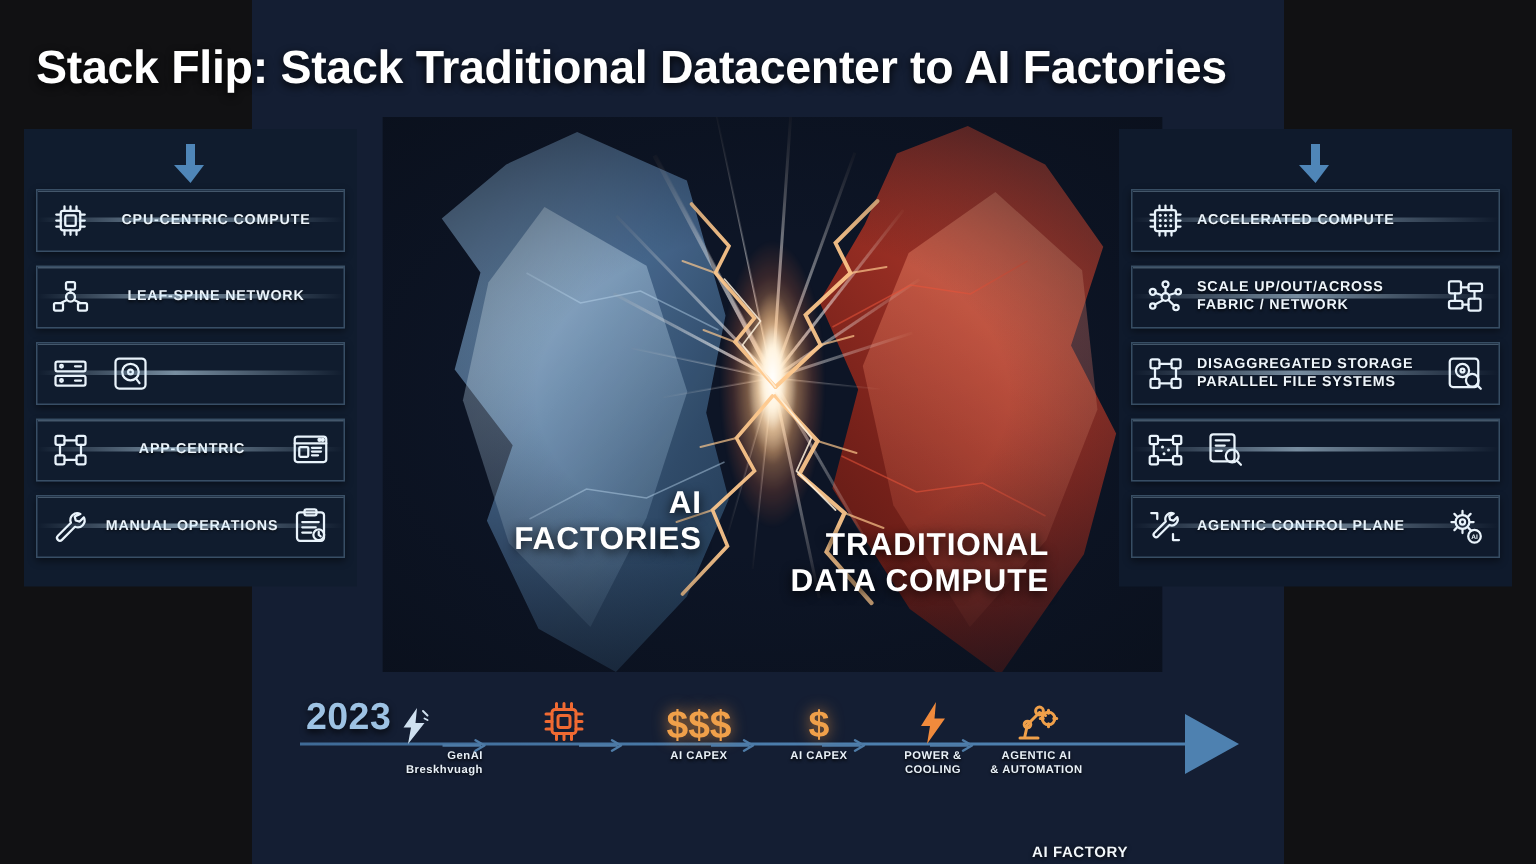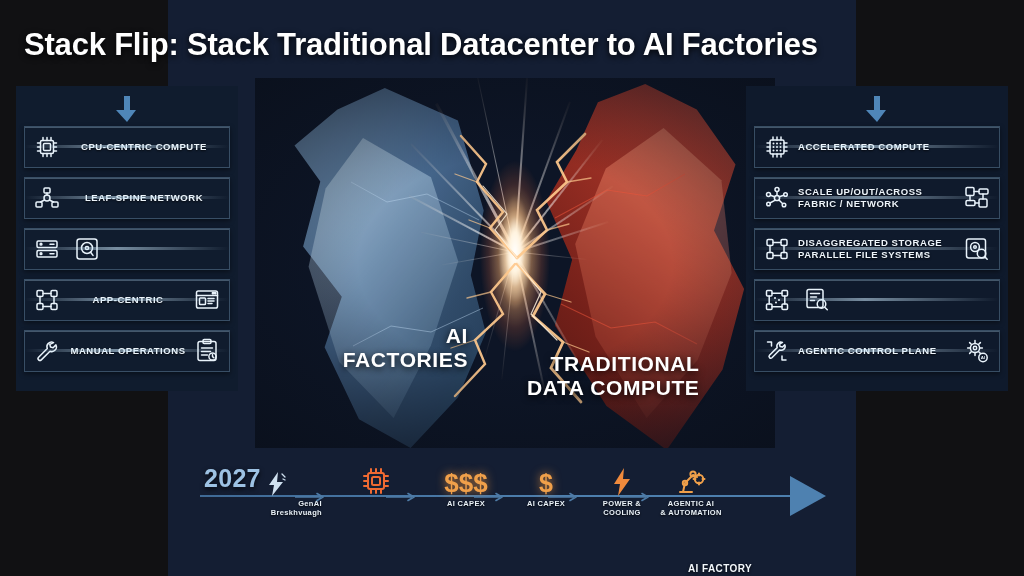--- a/index.html
+++ b/index.html
@@ -481,21 +481,21 @@
             <text x="19" y="21.4" font-family="Liberation Sans, sans-serif" font-size="4.4" font-weight="bold" fill="#e9f3fb" text-anchor="middle">AI</text>
           </svg>
         </span>
       </div>
     </div>
 </div>
 
 <div id="timeline">
   <div id="tl-rule"></div>
   <div id="tl-head"></div>
-  <div class="tl-year" id="tl-year-start">2027</div>
+  <div class="tl-year" id="tl-year-start">2023</div>
   <div id="tl-cap-end">AI FACTORY<br>BOOM</div>
   <div id="tl-steps">
       <div class="tl-step" style="left: 40px; top: 10px;">
         <div class="glyph">
           <svg width="20" height="24" viewBox="0 0 20 24">
             <path d="M12 0L3 13h5l-2 11 11-14h-6z" fill="#cfe0ef"></path>
             <path d="M16 2l3 3M17 7l2 1" stroke="#cfe0ef" stroke-width="1.3" stroke-linecap="round" fill="none"></path>
           </svg>
         </div>
         <div class="cap left">GenAI<br>Breskhvuagh</div>

